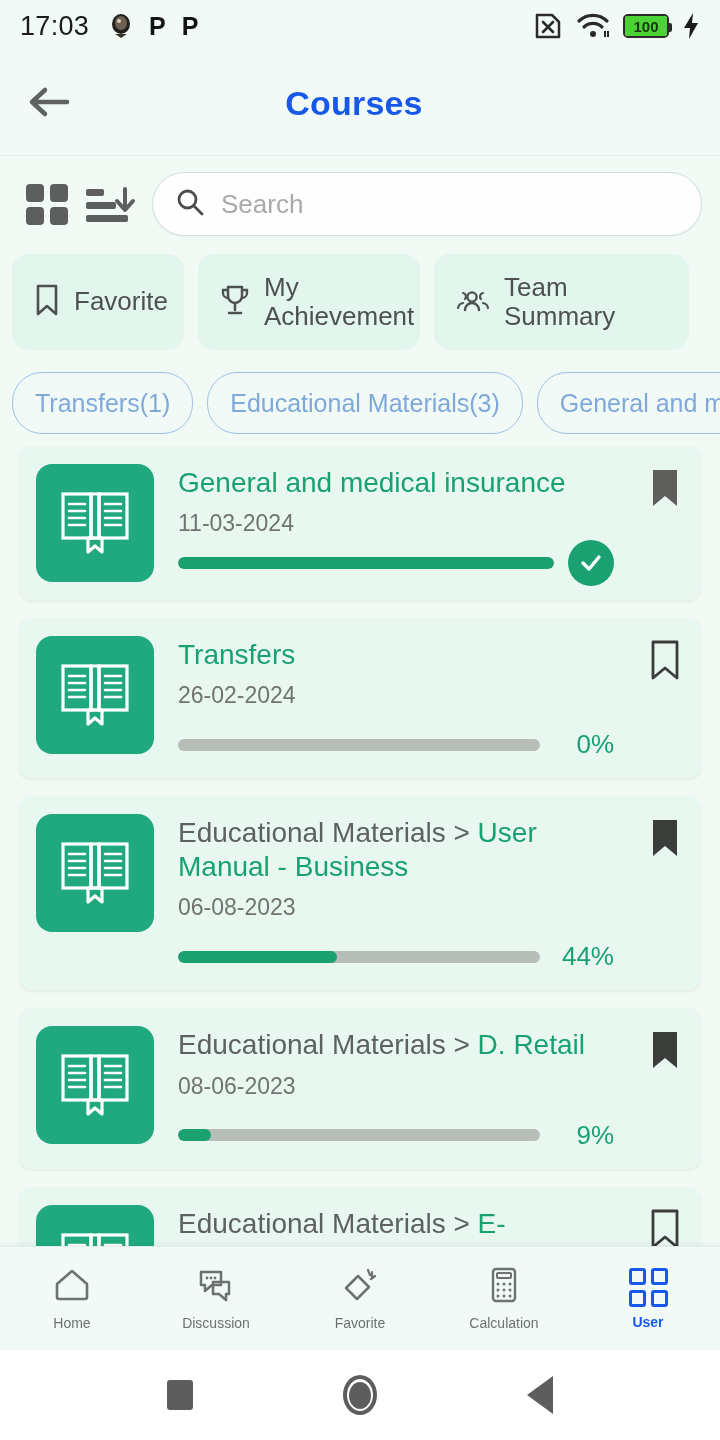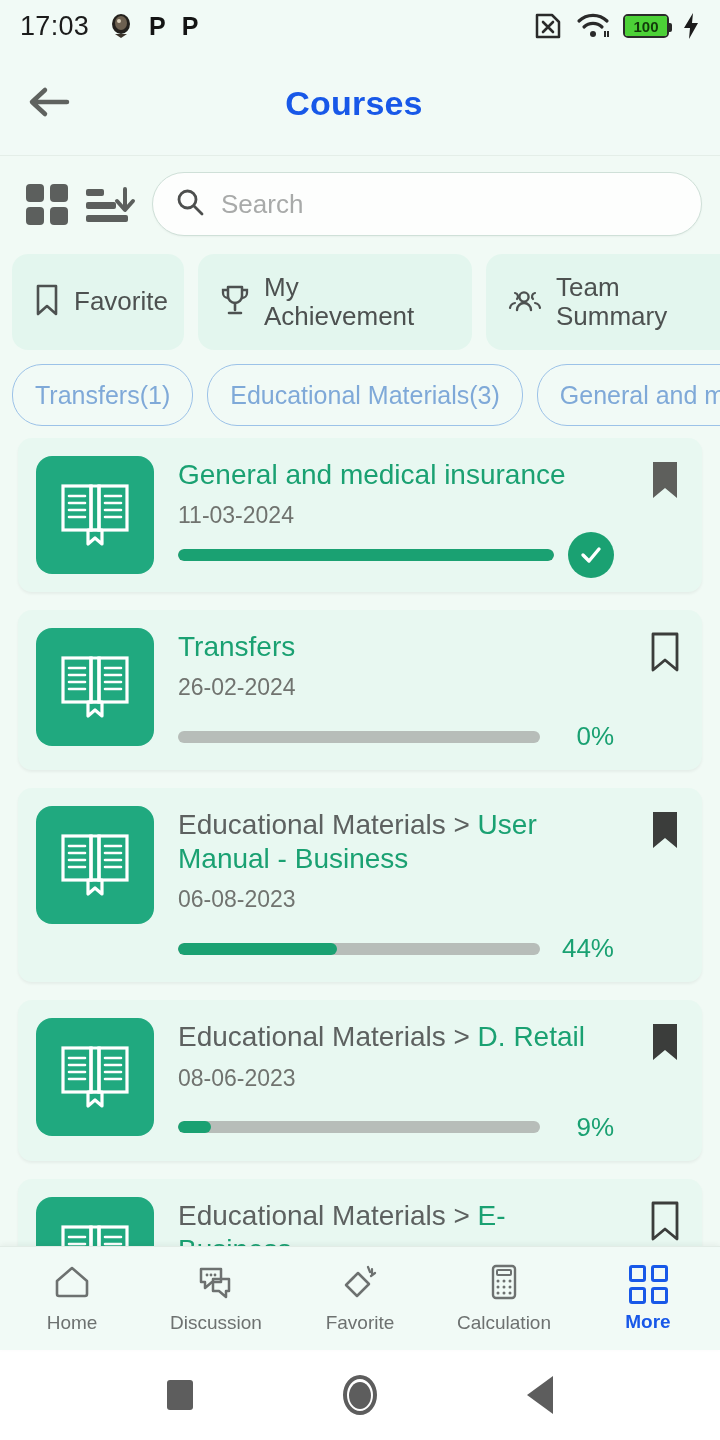--- a/index.html
+++ b/index.html
@@ -65,25 +65,25 @@
 
   
   .tiles { display:flex; gap: 14px; padding: 8px 0 0 12px; }
   .tile {
     background: #e3f6ee; border-radius: 16px; height: 96px;
     display:flex; align-items:center; gap: 14px; padding: 0 22px;
     flex: 0 0 auto;
   }
   .tile-label { font-size: 26px; color: #4d5150; line-height: 1.12; }
   .tile-w1 { width: 172px; }
-  .tile-w2 { width: 274px; }
+  .tile-w2 { width: 222px; }
   .tile-w3 { width: 255px; }
 
   
-  .chips { display:flex; gap: 14px; padding: 14px 0 12px 12px; }
+  .chips { display:flex; gap: 14px; padding: 22px 0 12px 12px; }
   .chip {
     border: 1.5px solid #9cc2e8; border-radius: 30px; height: 62px;
     display:flex; align-items:center; padding: 0 22px;
     color: #7fa9d8; font-size: 25px; white-space: nowrap; flex: 0 0 auto;
     background: #f1faf6;
   }
 
   
   .list { flex: 1; overflow: hidden; padding: 0 18px; }
   .card {
@@ -111,21 +111,21 @@
   }
   .bookmark { flex: 0 0 auto; padding-top: 4px; margin-left: 10px; }
 
   
   .bottomnav {
     height: 104px; flex: 0 0 104px; background: #f1faf6;
     display:flex; align-items:center; border-top: 1px solid #e2ece6;
     box-shadow: 0 -2px 6px rgba(0,0,0,.05); z-index: 5;
   }
   .navitem { flex:1; display:flex; flex-direction:column; align-items:center; gap: 7px; }
-  .navlabel { font-size: 19px; color: #6d7170; }
+  .navlabel { font-size: 14px; color: #6d7170; }
   .navitem.active .navlabel { color: #1858e8; font-weight: 700; }
   .more-grid { display:grid; grid-template-columns: 1fr 1fr; gap: 5px; }
   .more-grid i { display:block; width:17px; height:17px; border: 3px solid #1858e8; border-radius: 3px; }
 
   
   .sysbar { height: 90px; flex: 0 0 90px; background:#fff; display:flex; align-items:center; justify-content:center; gap: 150px; }
   .sq { width: 26px; height: 30px; background:#5d5d5d; border-radius: 3px; }
   .circ { width: 34px; height: 40px; border: 4px solid #5d5d5d; border-radius: 50%; display:flex; align-items:center; justify-content:center; }
   .circ i { width: 22px; height: 27px; background:#5d5d5d; border-radius: 50%; display:block; }
   .tri { width:0; height:0; border-top: 19px solid transparent; border-bottom: 19px solid transparent; border-right: 26px solid #5d5d5d; }
@@ -457,21 +457,21 @@
       </span>
       <span class="navlabel">Calculation</span>
     </div>
     <div class="navitem active">
       <span class="more-grid">
           <i></i>
           <i></i>
           <i></i>
           <i></i>
         </span>
-      <span class="navlabel">More</span>
+      <span class="navlabel">User</span>
     </div>
   </div>
 
   <div class="sysbar">
     <span class="sq"></span>
     <span class="circ">
         <i></i>
       </span>
     <span class="tri"></span>
   </div>

